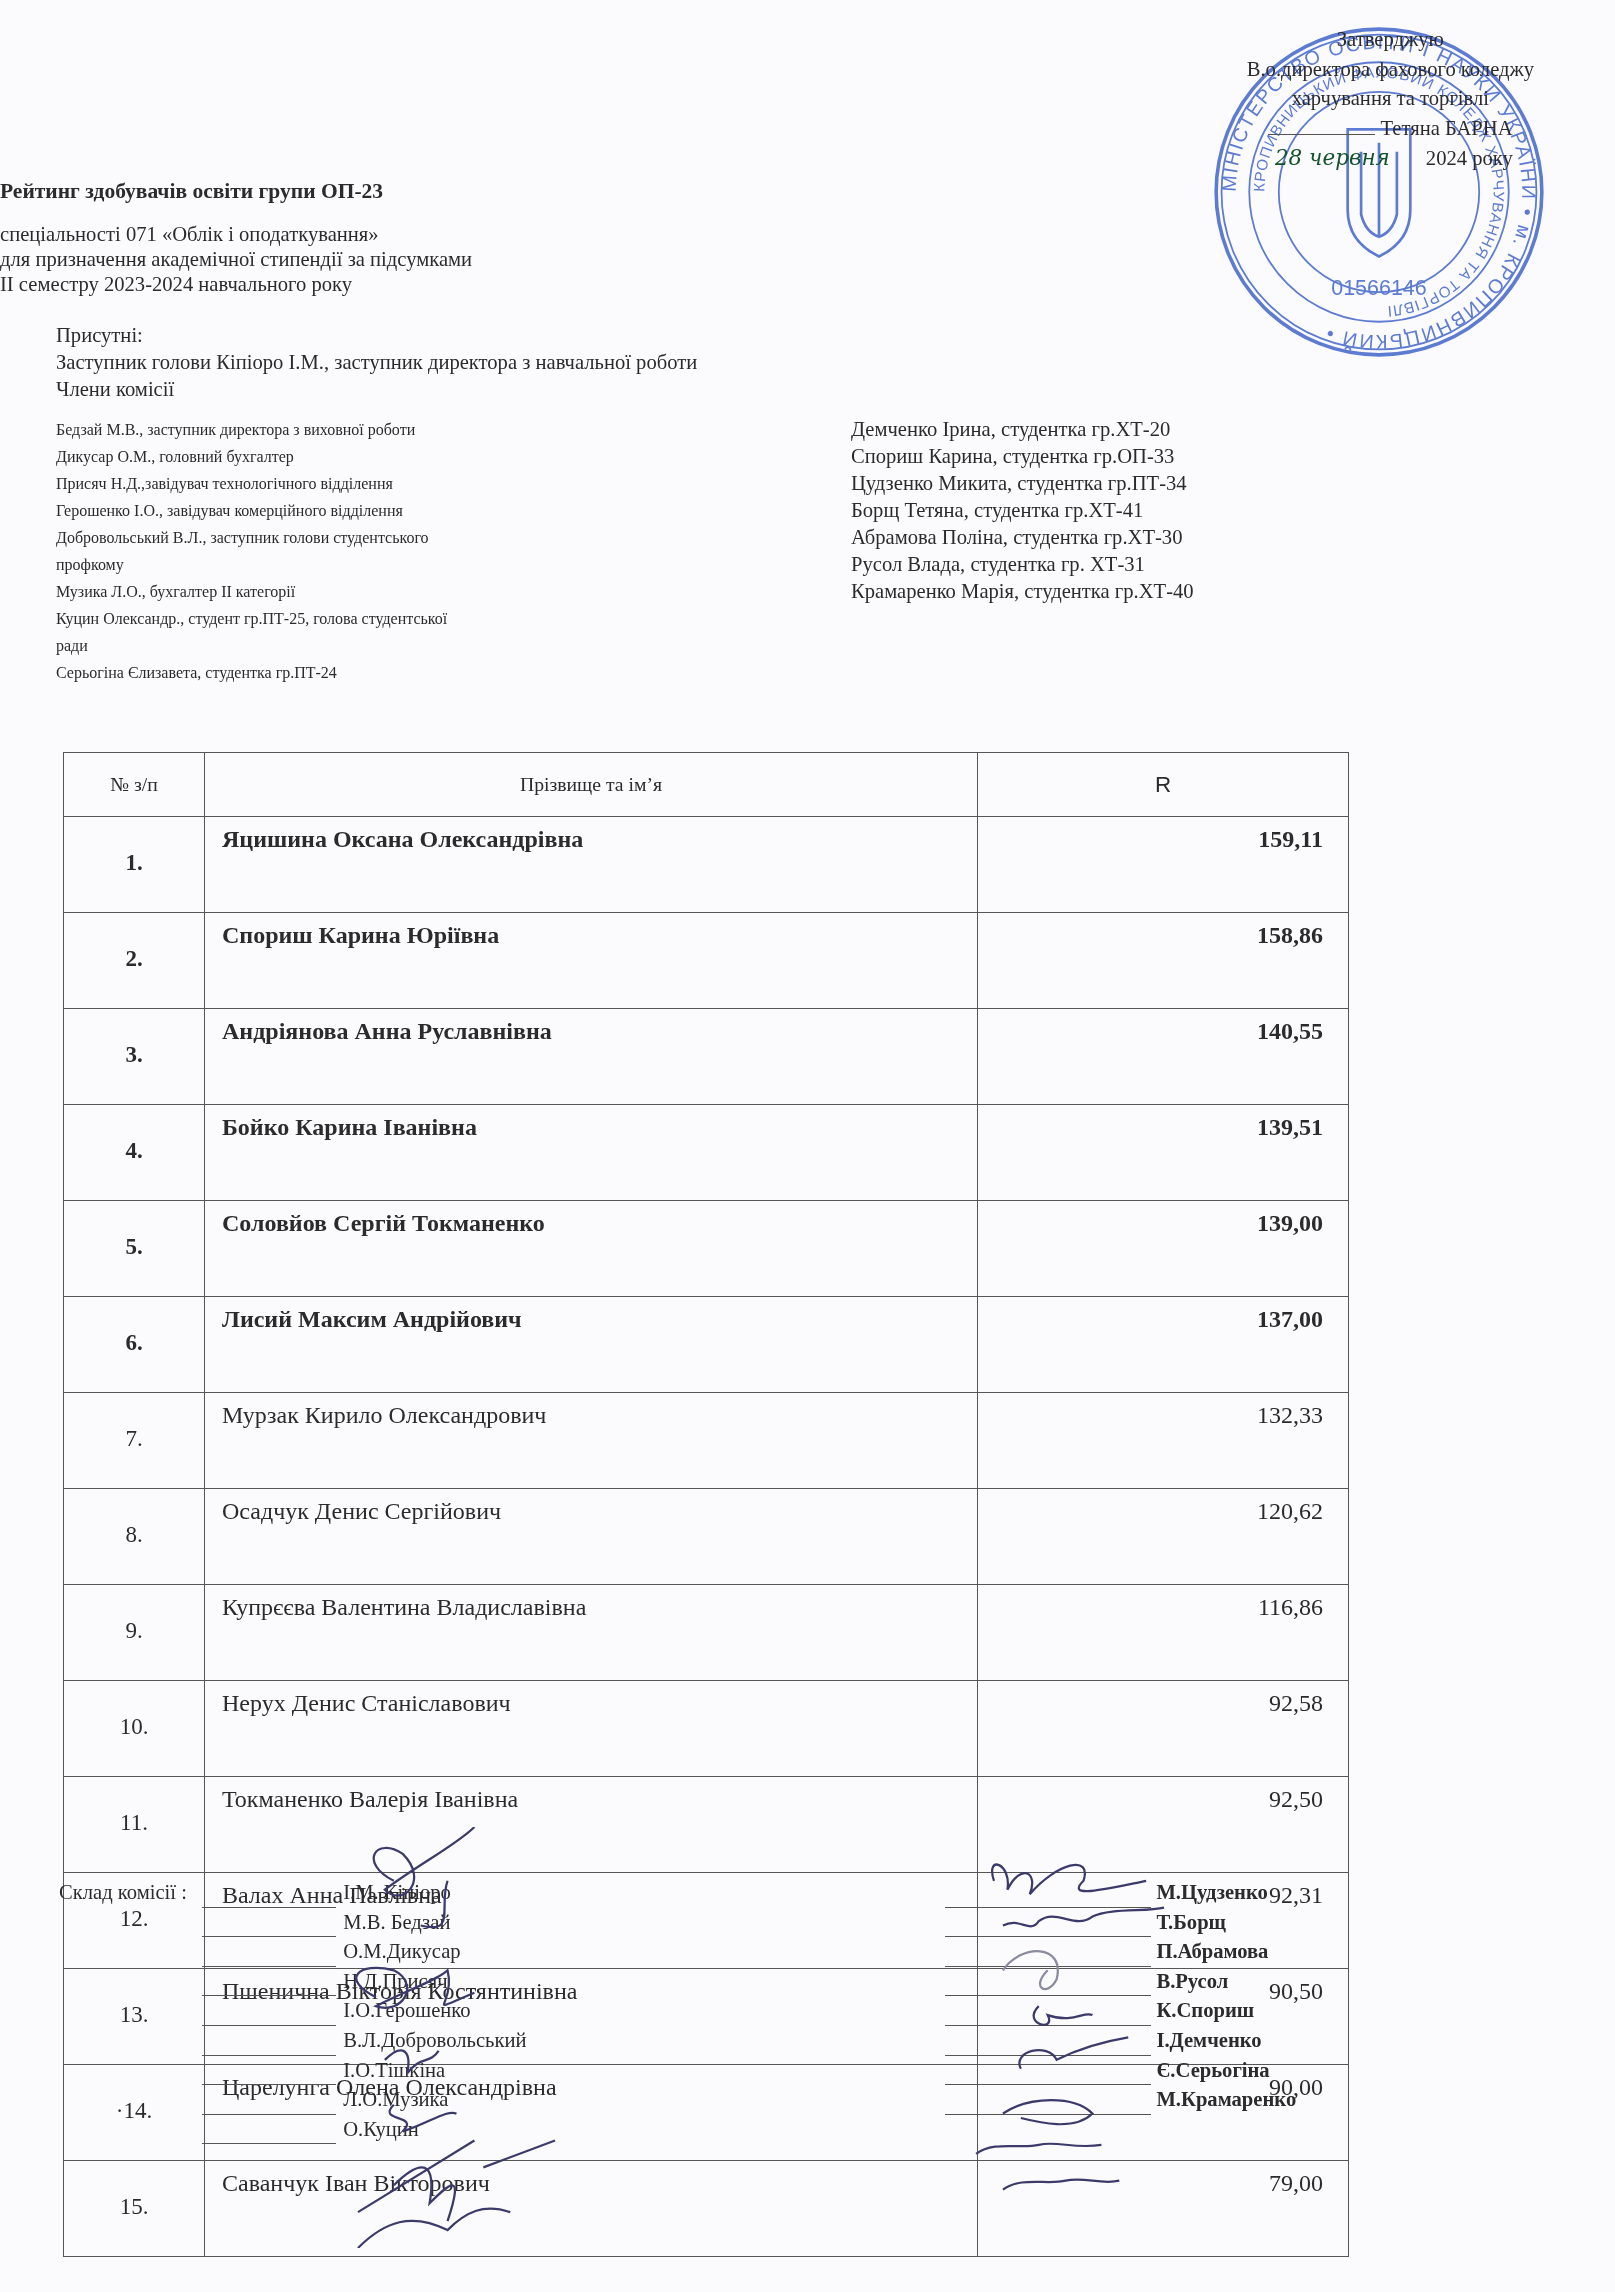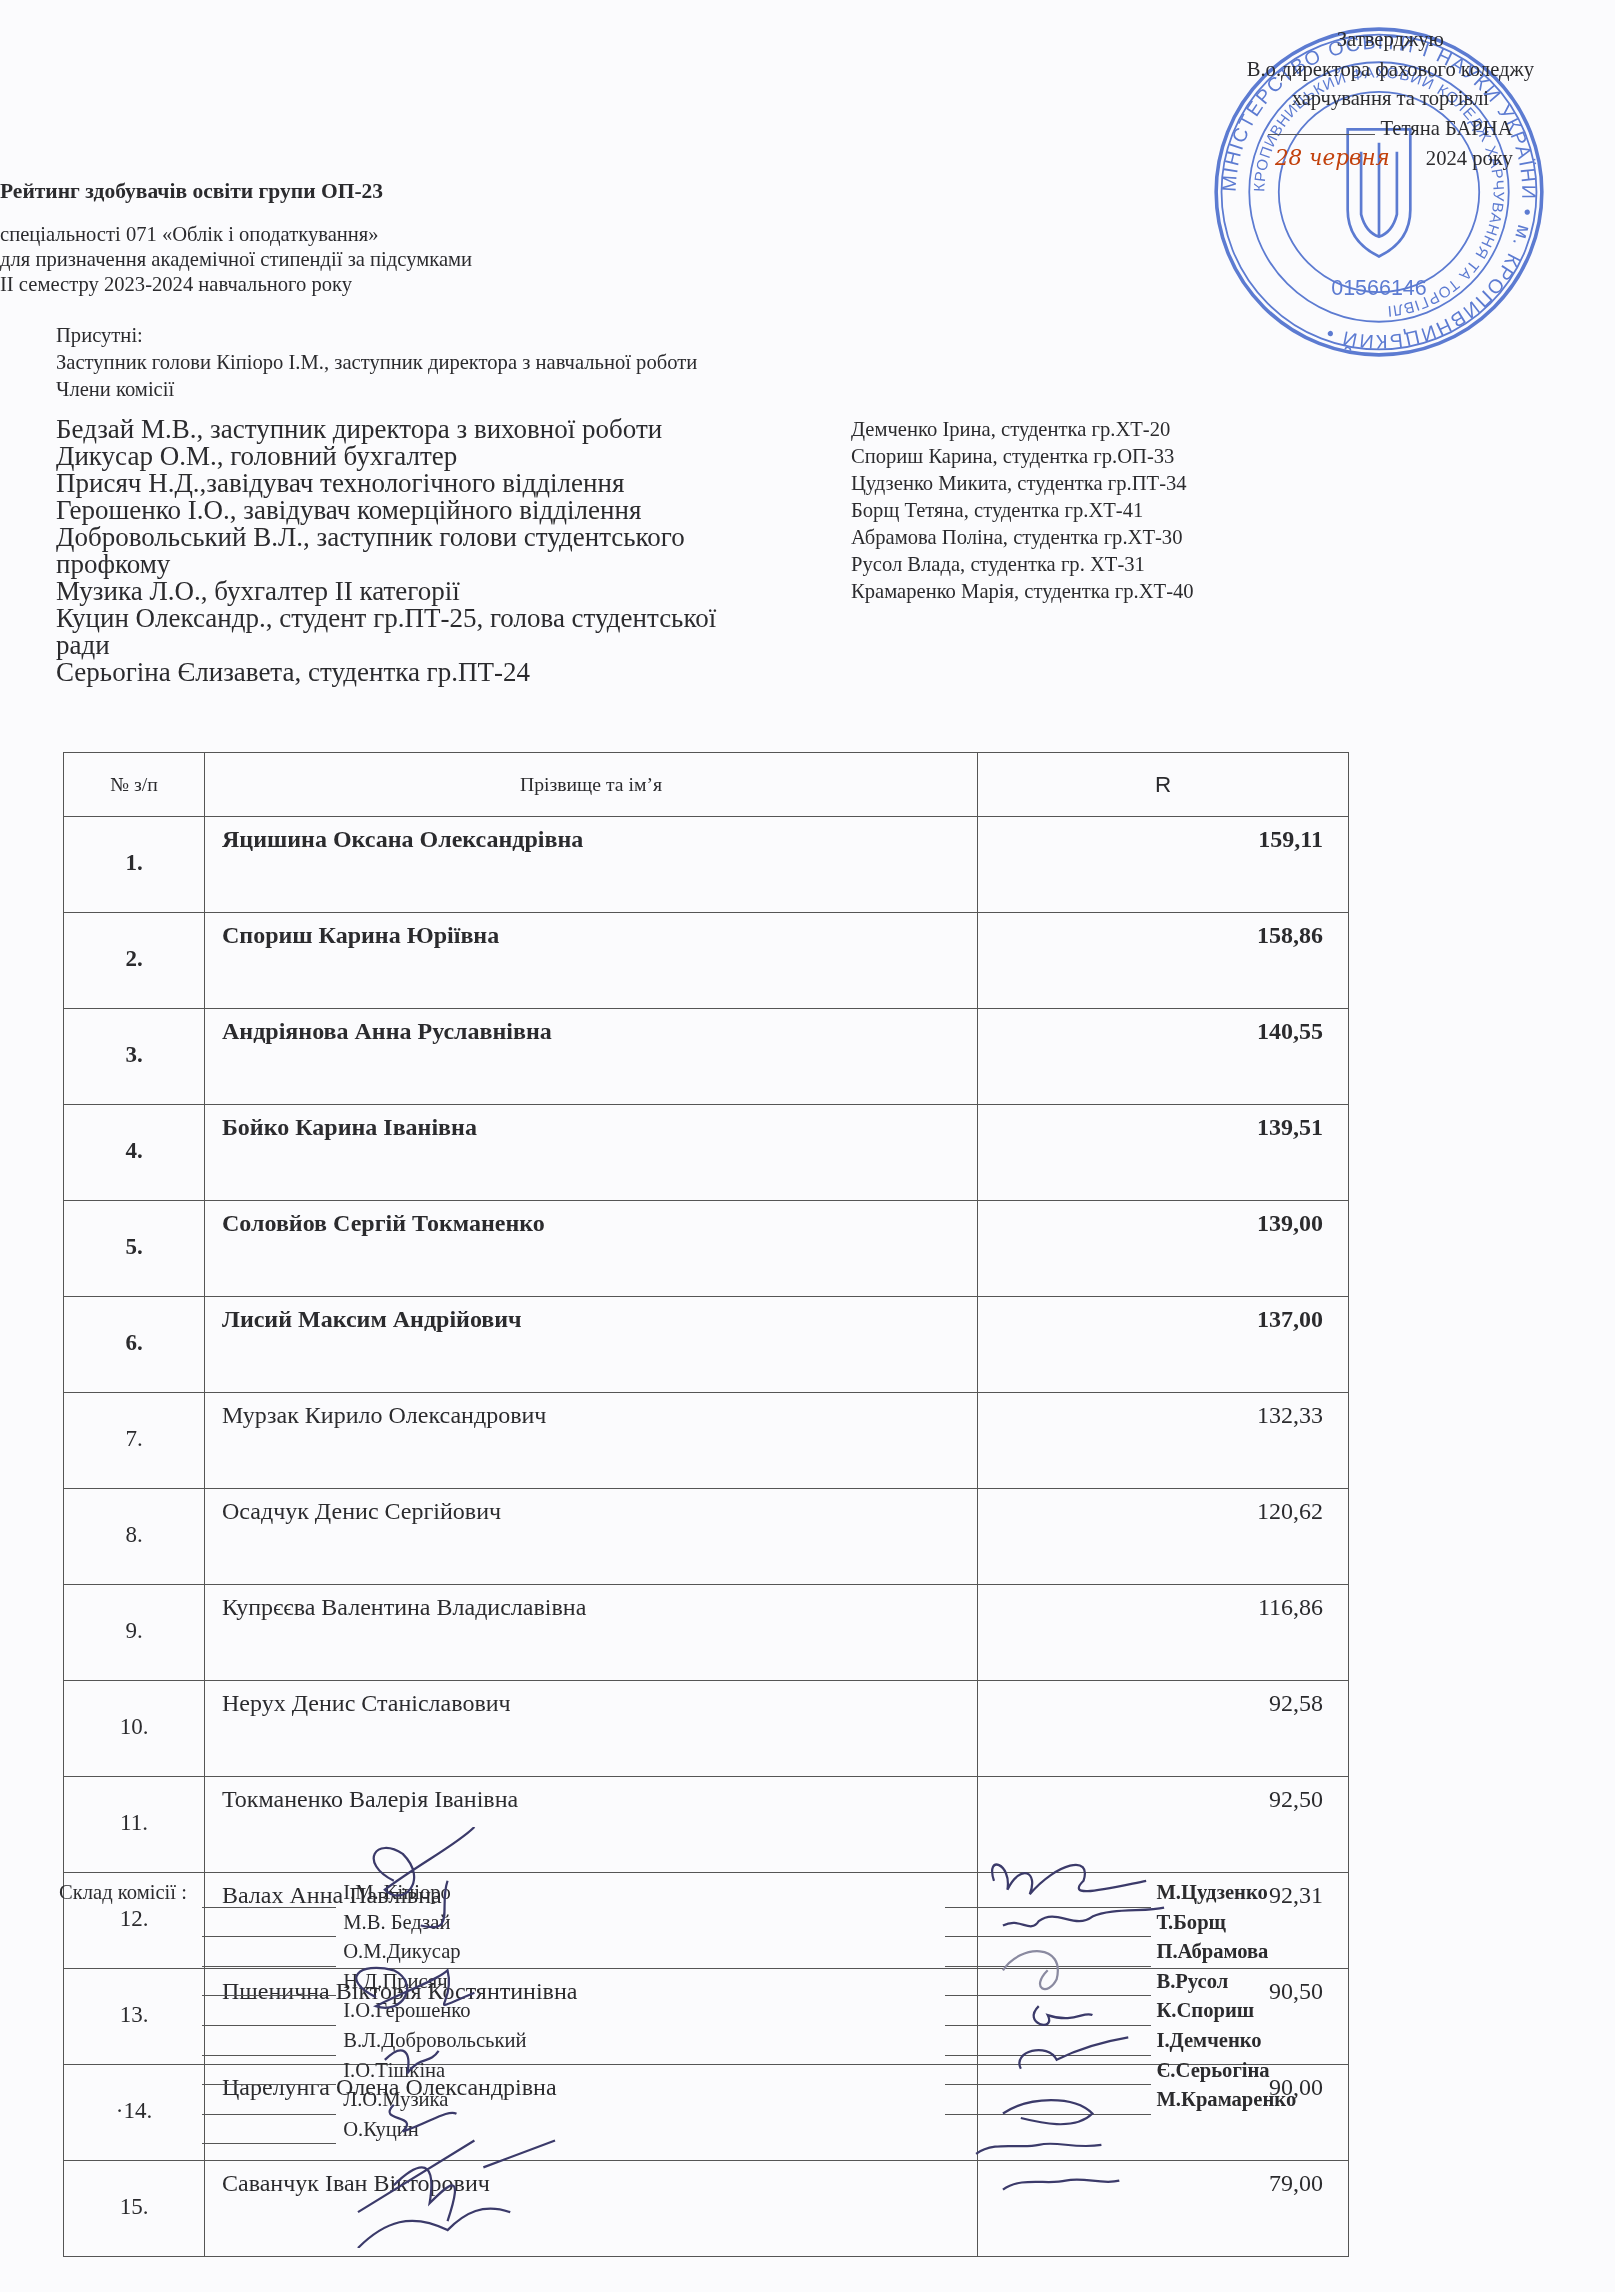--- a/index.html
+++ b/index.html
@@ -10,28 +10,28 @@
     font-family: "Liberation Serif", "DejaVu Serif", serif;
     color: #2b2b2e;
     overflow: hidden;
   }
   .approve {
     position: absolute; right: 82px; top: 25px;
     text-align: center; font-size: 20.6px; line-height: 29.6px;
     z-index: 3;
   }
   .approve .sig-line { display: inline-block; width: 107px; border-bottom: 1.8px solid #555; margin-right: 5.4px; vertical-align: baseline; }
-  .approve .date-hand { font-family: "DejaVu Serif", serif; font-style: italic; color: #c2410c; margin-right: 36px; font-size: 21.5px; margin-left: 7px; }
+  .approve .date-hand { font-family: "DejaVu Serif", serif; font-style: italic; color: #14532d; margin-right: 36px; font-size: 21.5px; margin-left: 7px; }
   .stamp { position: absolute; left: 1209px; top: 22.4px; width: 340px; height: 340px; z-index: 2; opacity: 0.82; }
   .titles { position: absolute; left: 0; width: 1616px; top: 179px; }
   .title { font-weight: bold; font-size: 21.5px; margin-bottom: 18px; }
   .subtitle { font-size: 20.6px; line-height: 25px; }
   .present { position: absolute; left: 56px; top: 322px; font-size: 20.6px; line-height: 27px; }
   .present .p-line { white-space: nowrap; }
-  .members-left { position: absolute; left: 56px; top: 416px; width: 716px; font-size: 27px; line-height: 27px; }
+  .members-left { position: absolute; left: 56px; top: 416px; width: 716px; font-size: 16px; line-height: 27px; }
   .members-right { position: absolute; left: 851px; top: 416px; font-size: 20.6px; line-height: 27px; }
   table.rating { position: absolute; left: 63px; top: 752px; width: 1286px; border-collapse: collapse; }
   table.rating th, table.rating td { border: 1.8px solid #555; padding: 0; }
   table.rating th { height: 63px; font-weight: normal; font-size: 19.7px; }
   table.rating th.num { width: 140px; }
   table.rating th.rval { width: 370px; font-family: "Liberation Sans", sans-serif; font-size: 22.4px; }
   table.rating td { height: 63px; vertical-align: top; }
   td.cell-num { text-align: center; font-size: 23px; padding-top: 32px !important; line-height: 27px; }
   td.cell-name { font-size: 24px; padding: 9px 0 0 17px !important; }
   td.cell-r { font-size: 24px; text-align: right; padding: 9px 25px 0 0 !important; }

